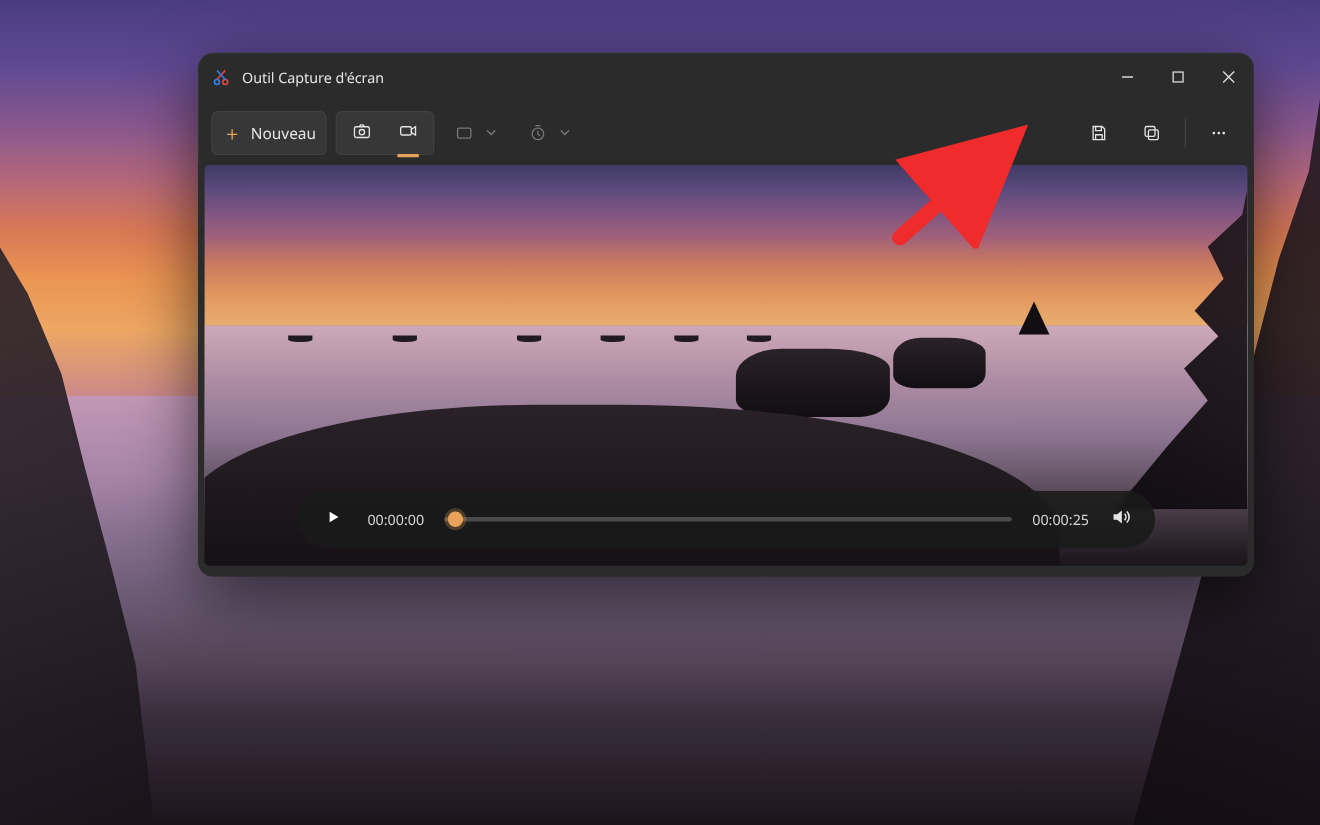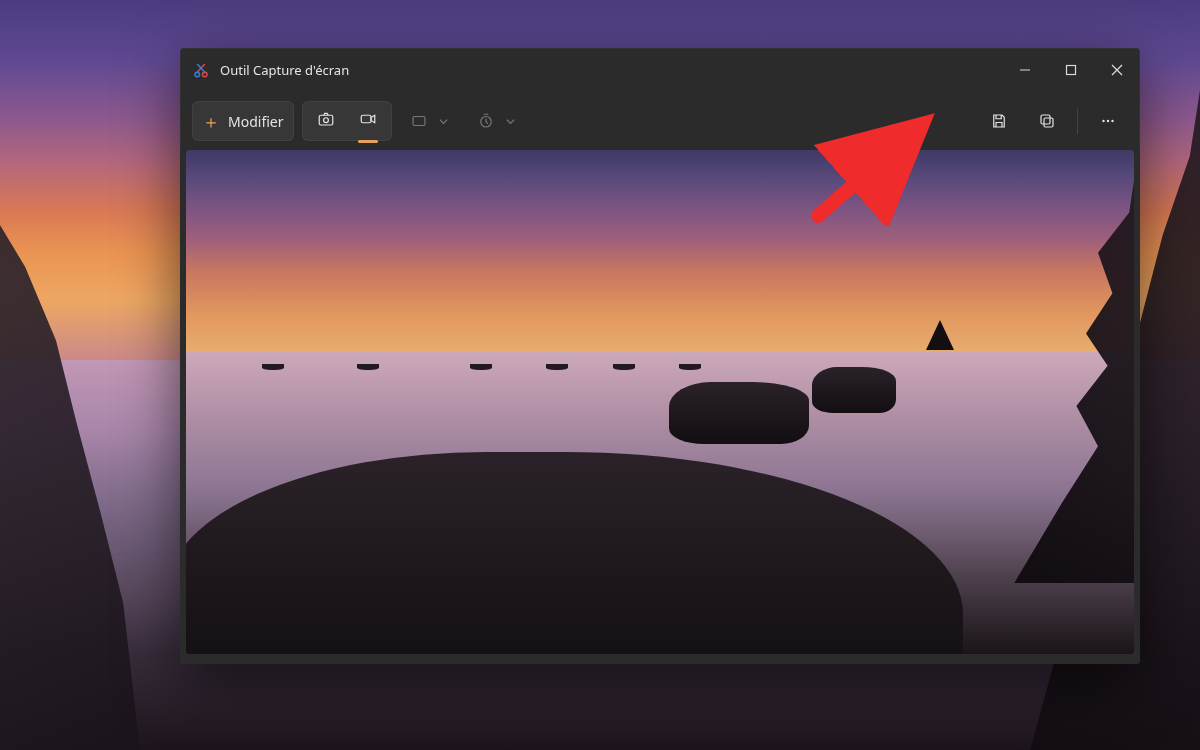--- a/index.html
+++ b/index.html
@@ -30,23 +30,23 @@
     position:absolute; right:0; top:12%; width:170px; height:88%;
     background: linear-gradient(-135deg,#231a22 0%, #120d12 100%);
     clip-path: polygon(100% 0, 94% 10%, 78% 22%, 62% 38%, 48% 55%, 30% 72%, 0 100%, 100% 100%);
     opacity:.9;
   }
 
   
   .window {
     position: absolute;
     left: 180px; top: 48px;
-    width: 960px; height: 616px;
+    width: 960px; height: 476px;
     background: #2b2b2b;
-    border-radius: 4px;
+    border-radius: 14px;
     box-shadow: 0 18px 60px rgba(0,0,0,.6), 0 0 0 1px rgba(255,255,255,.04) inset;
     color: #ecebe9;
     display: flex; flex-direction: column;
     overflow: hidden;
   }
 
   
   .titlebar {
     height: 44px; display:flex; align-items:center; padding: 0 0 0 12px;
     font-size: 13px; color:#e6e4e2;
@@ -227,21 +227,21 @@
             <path d="M1 1 L11 11 M11 1 L1 11" stroke="currentColor" stroke-width="1.3"></path>
           </svg>
       </div>
     </div>
   </div>
 
   <div class="toolbar">
 
     <div class="tbtn raised new">
       <span class="plus">＋</span>
-      <span>Modifier</span>
+      <span>Nouveau</span>
     </div>
 
     <div class="seg">
       <div class="seg-btn">
         <span>
           <svg viewBox="0 0 24 24" fill="none" stroke="#e6e4e2" stroke-width="1.6">
               <rect x="3" y="7" width="18" height="13" rx="2"></rect>
               <circle cx="12" cy="13.5" r="3.2"></circle>
               <path d="M9 7l1.4-2.4h3.2L15 7"></path>
             </svg>
@@ -328,20 +328,42 @@
       <div class="boat b4"></div>
         <div class="boat b5"></div>
         <div class="boat b6"></div>
       <div class="rock1"></div>
         <div class="rock2"></div>
       <div class="sail"></div>
       <div class="tree-right"></div>
       <div class="rockfg"></div>
     </div>
 
+    <div class="playerbar">
+      <div class="play">
+        <span>
+          <svg viewBox="0 0 24 24" fill="#ffffff">
+              <path d="M7 5v14l12-7z"></path>
+            </svg>
+        </span>
+      </div>
+      <span class="time">00:00:00</span>
+      <div class="track">
+        <div class="thumb"></div>
+      </div>
+      <span class="time">00:00:25</span>
+      <div class="vol">
+        <span>
+          <svg viewBox="0 0 24 24" fill="none" stroke="#e6e4e2" stroke-width="1.8">
+              <path d="M4 9v6h4l5 4V5L8 9H4z" fill="#e6e4e2" stroke="none"></path>
+              <path d="M16 8.5a5 5 0 010 7M18.5 6a8.5 8.5 0 010 12"></path>
+            </svg>
+        </span>
+      </div>
+    </div>
   </div>
 </div>
 
 <div class="arrow">
   <svg viewBox="0 0 150 120">
     <defs>
       <marker id="ah" viewBox="0 0 10 10" refX="8" refY="5" markerWidth="8" markerHeight="8" orient="auto-start-reverse">
         <path d="M0 0 L10 5 L0 10 z" fill="#ef2b2b"></path>
       </marker>
     </defs>

